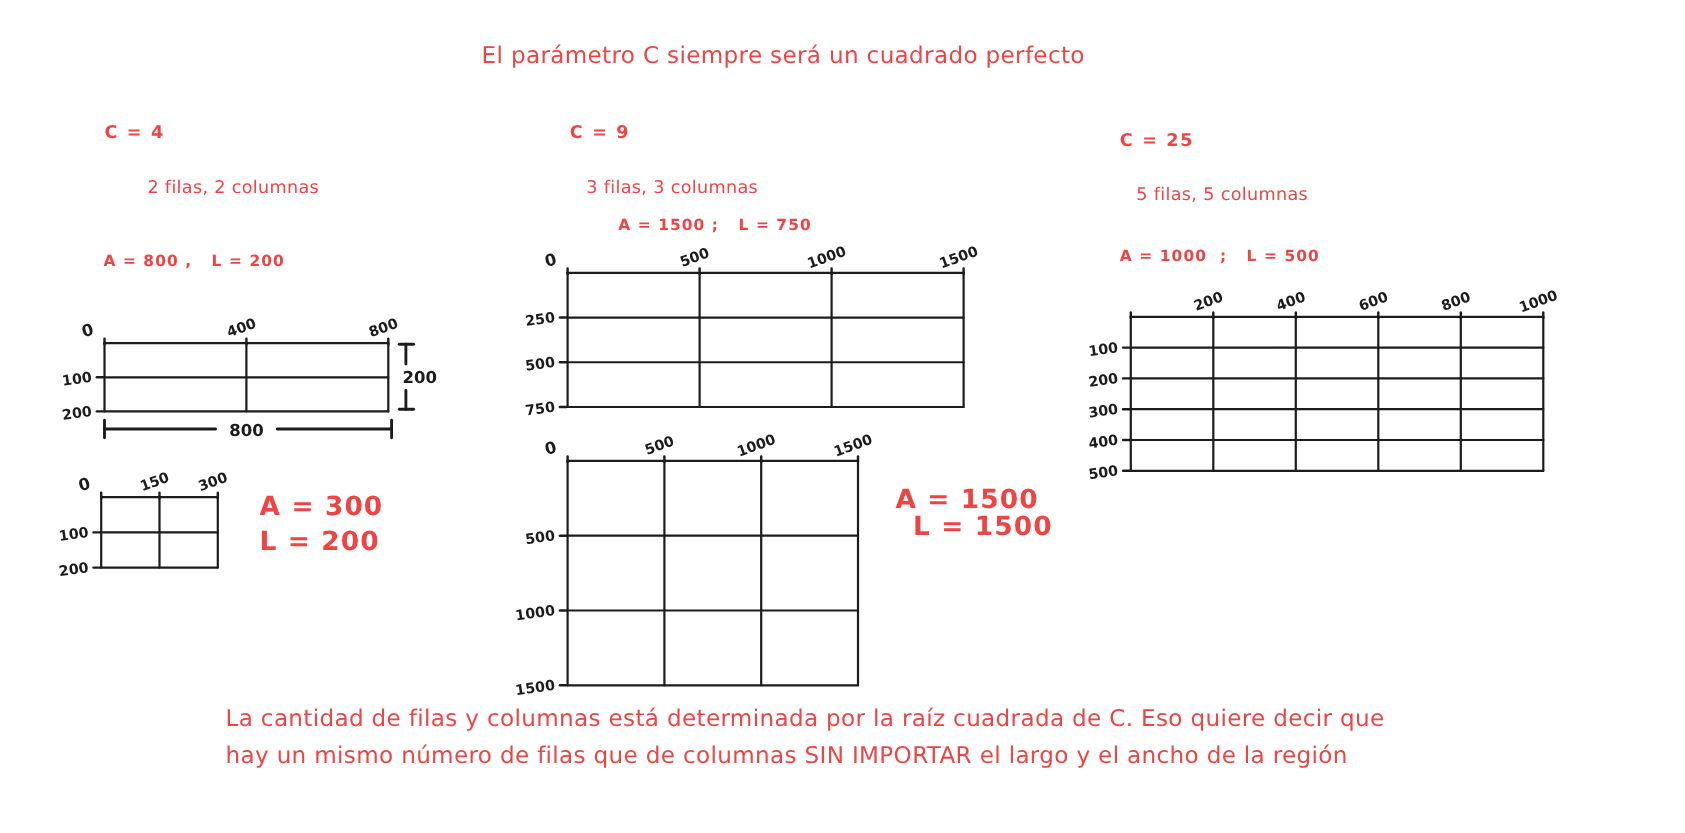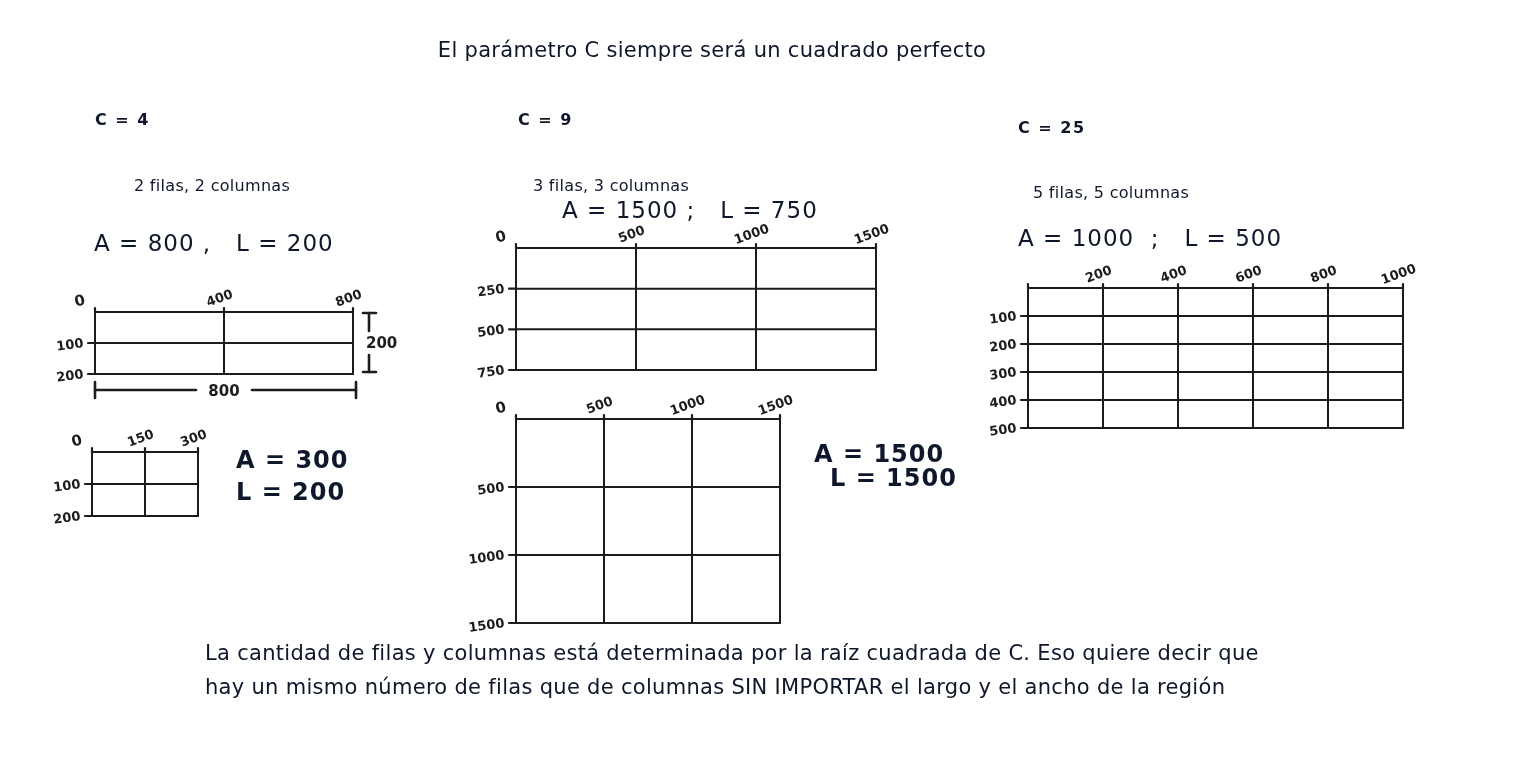--- a/index.html
+++ b/index.html
@@ -5,25 +5,25 @@
   html, body { margin: 0; padding: 0; background: #ffffff; }
   .board {
     position: relative;
     width: 1532px;
     height: 757px;
     background: #ffffff;
     font-family: "DejaVu Sans", sans-serif;
     color: #1c1c1c;
     overflow: hidden;
   }
-  .hand { position: absolute; white-space: pre; color: #0f172a; }
+  .hand { position: absolute; white-space: pre; color: #ef4444; }
   .title { top: 38px; left: 0; width: 1424px; text-align: center; font-size: 21px; font-weight: 500; letter-spacing: .3px; }
   .clabel { font-size: 16px; font-weight: 700; letter-spacing: 1.5px; }
-  .dims   { font-size: 16px; font-weight: 400; letter-spacing: .3px; margin-top: 16px; }
-  .params { font-size: 23px; font-weight: 400; letter-spacing: 1px; }
+  .dims   { font-size: 16px; font-weight: 400; letter-spacing: .3px; }
+  .params { font-size: 14px; font-weight: 700; letter-spacing: 1px; }
   .annot  { font-size: 24px; font-weight: 700; letter-spacing: 1px; }
   .footer-line { font-size: 21px; font-weight: 400; letter-spacing: .3px; }
   .grid-slot { position: absolute; }
   .grid-slot svg { overflow: visible; display: block; }
   .grid-slot svg text { font-family: "DejaVu Sans", sans-serif; font-weight: 700; }
 </style>
 </head>
 <body>
 
 <div class="board">

